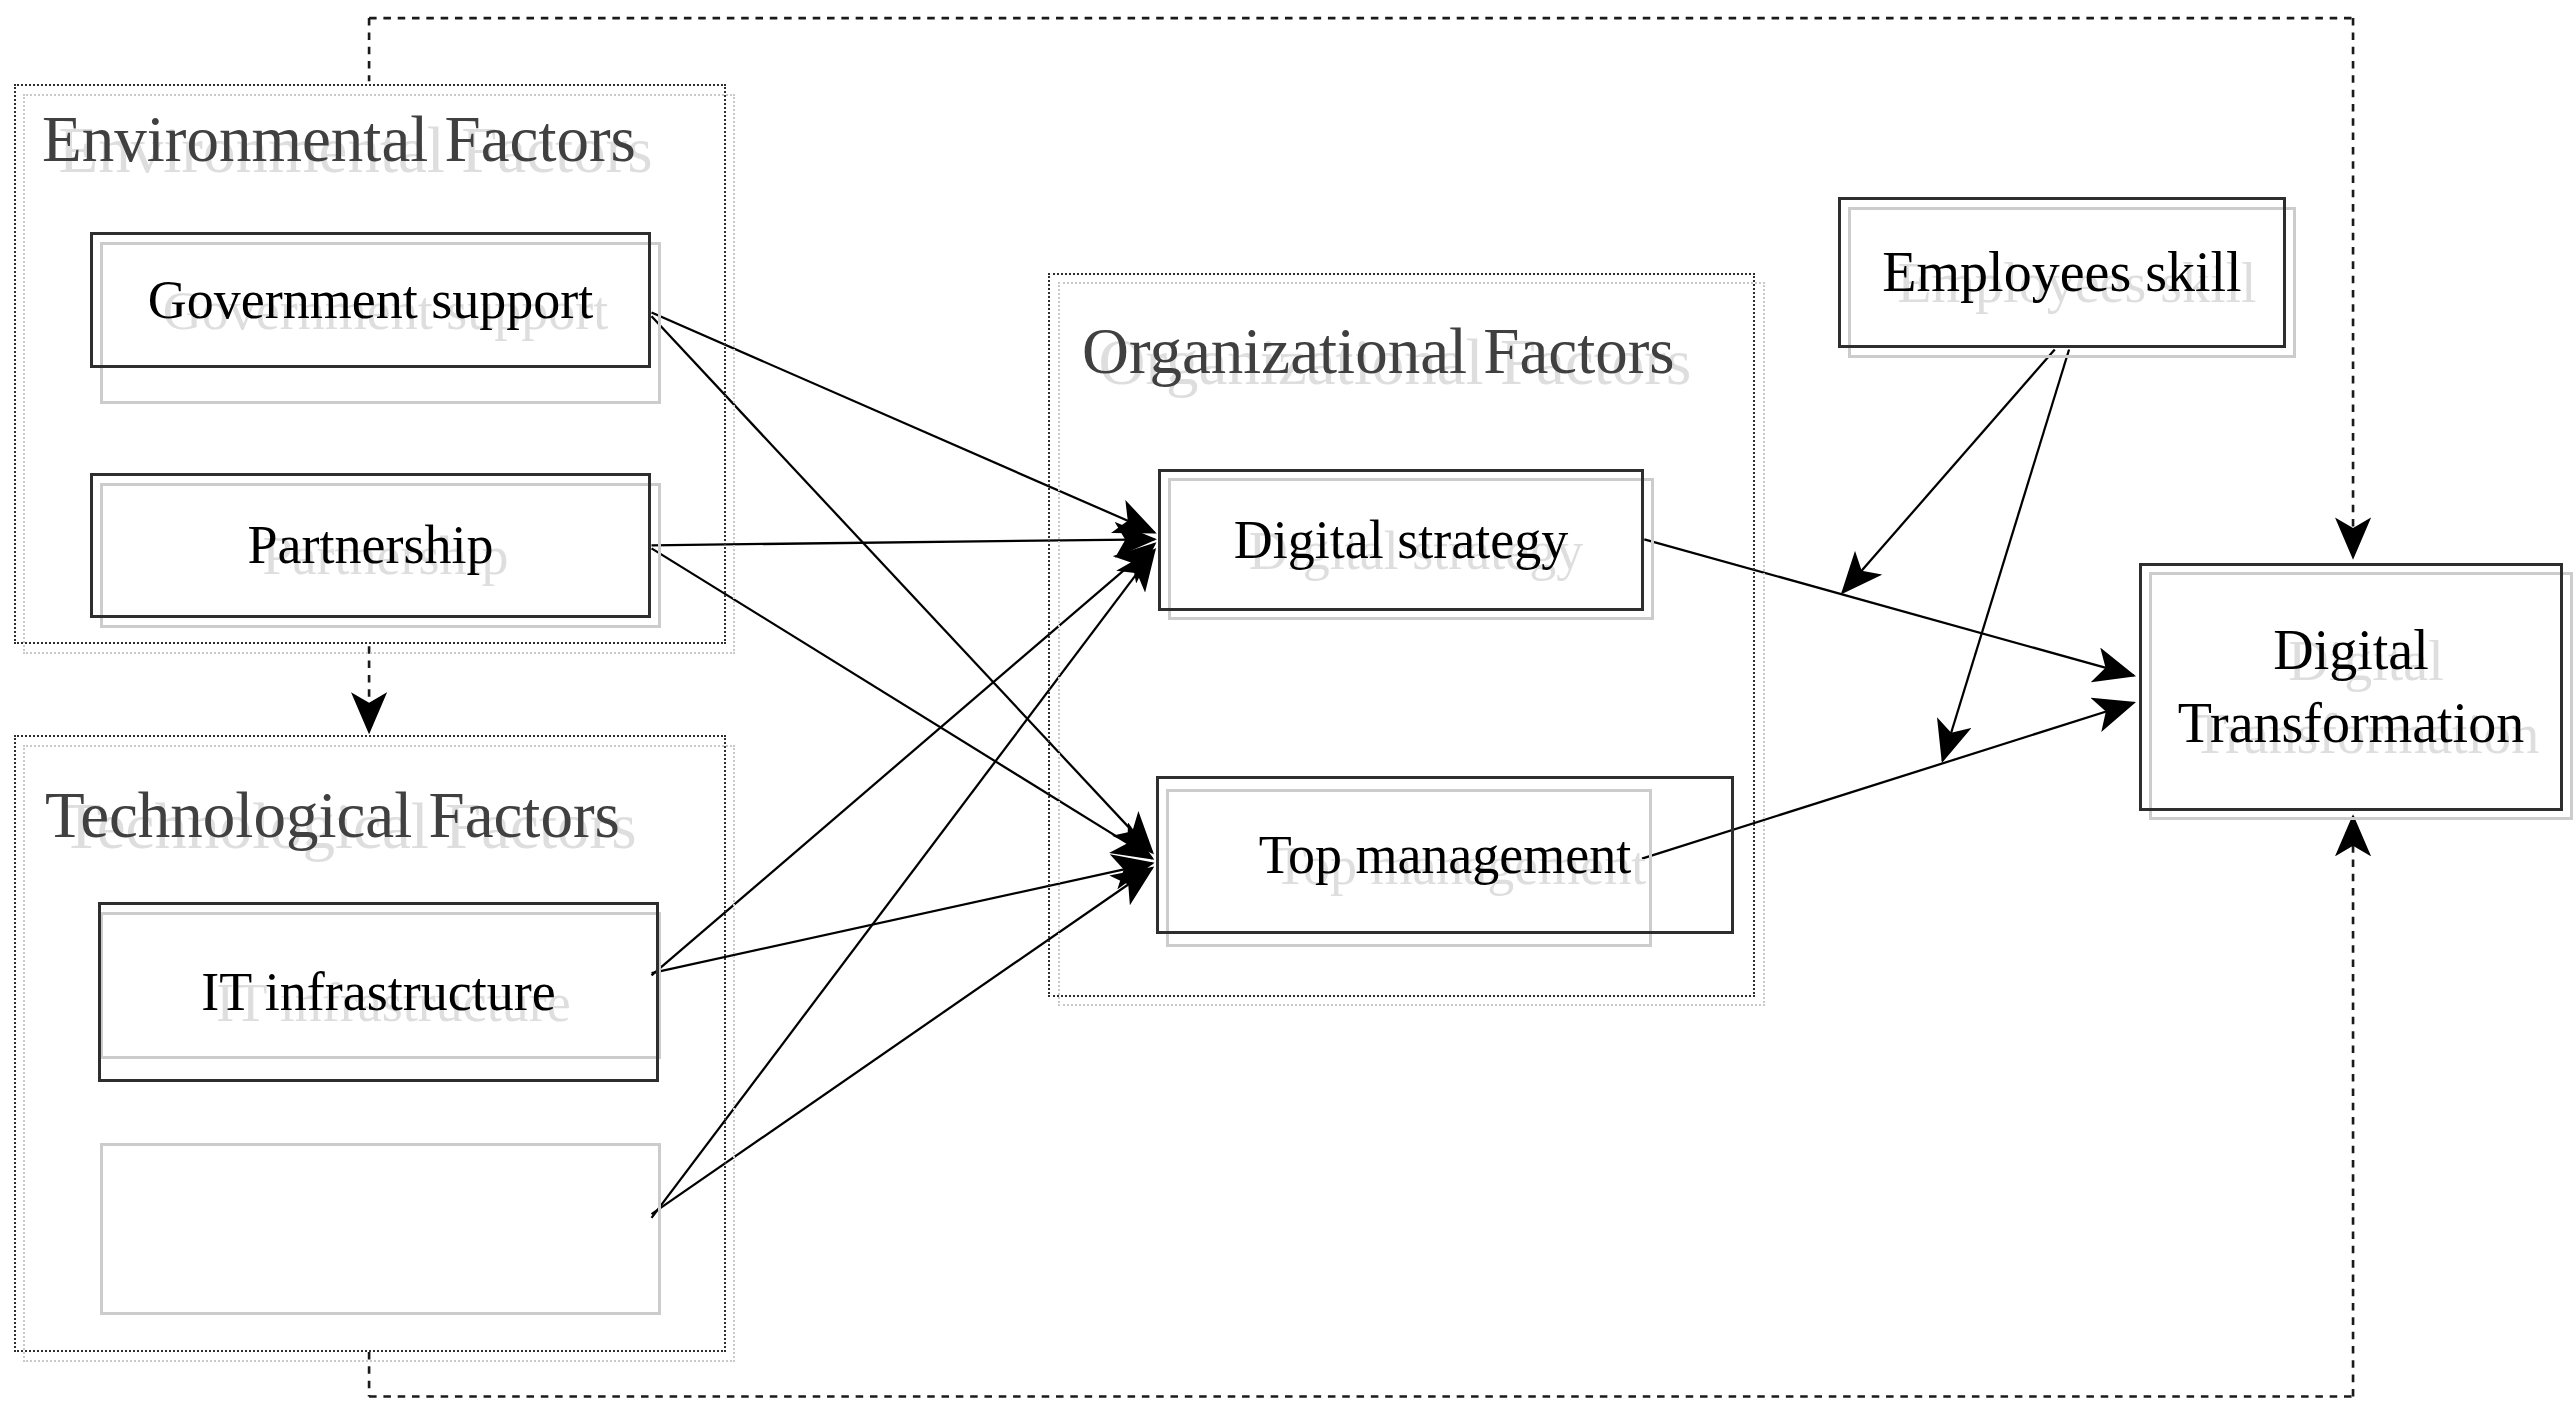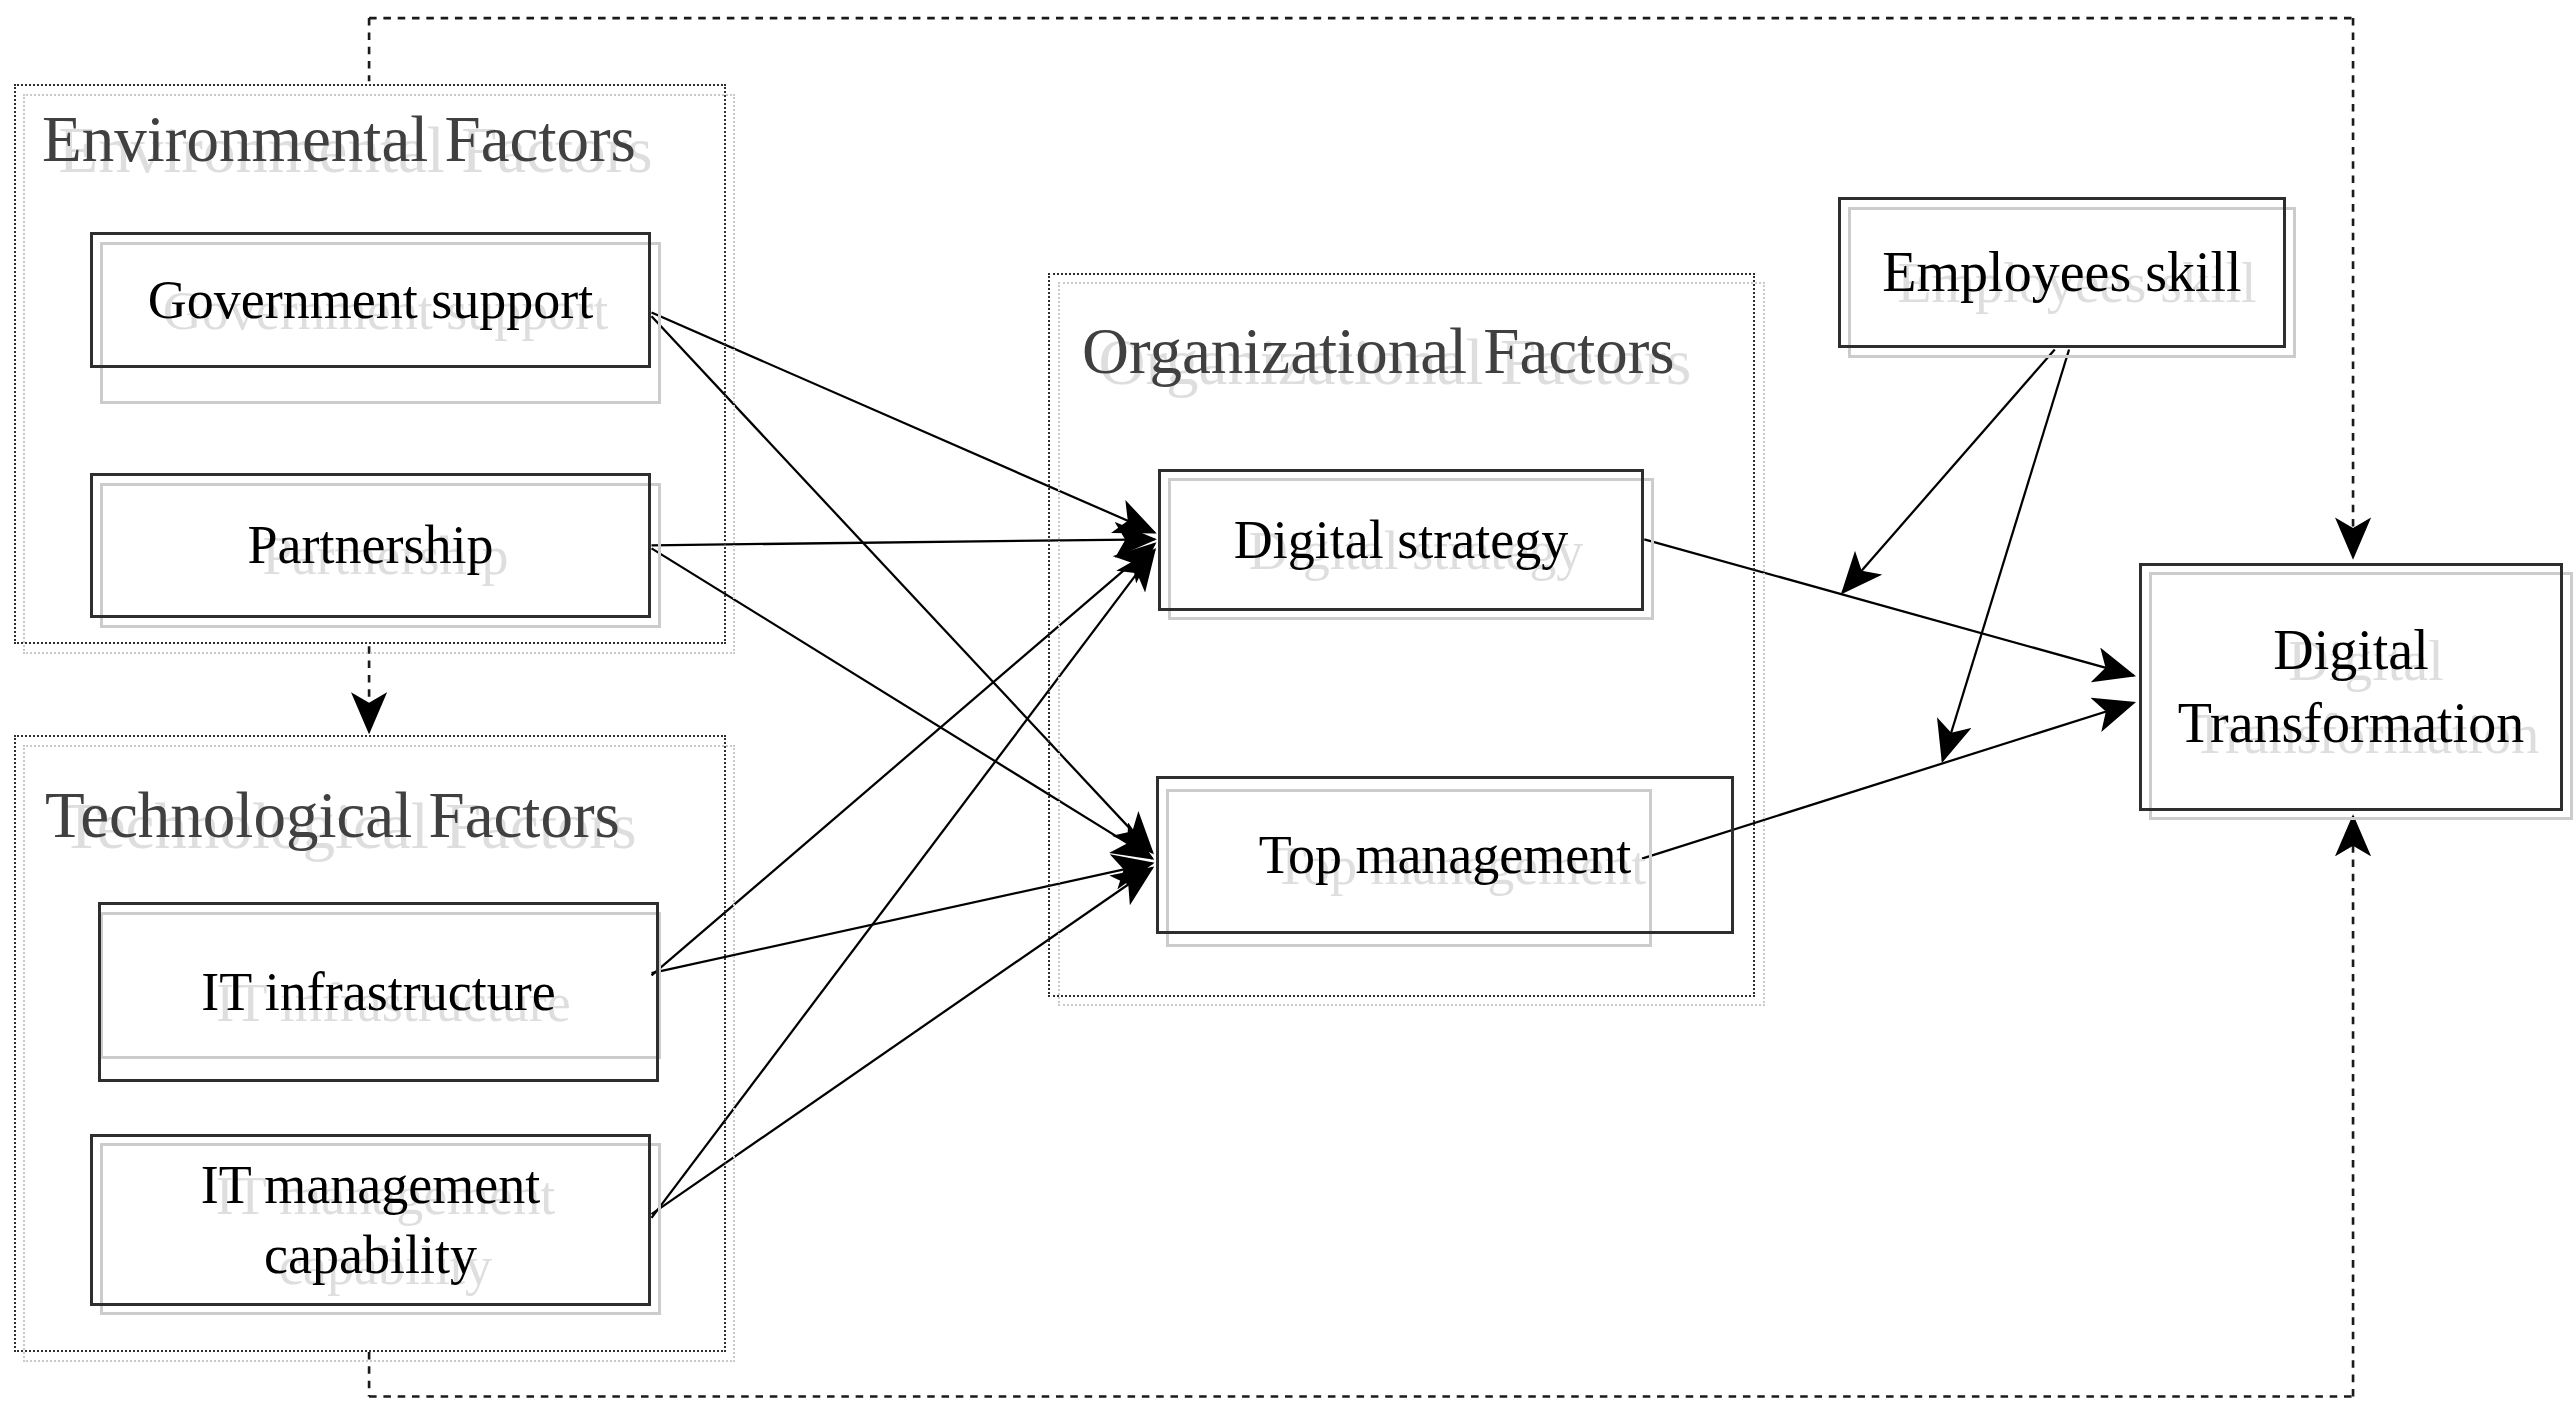--- a/index.html
+++ b/index.html
@@ -120,23 +120,20 @@
   <div class="node" style="left:90px; top:473px; width:561px; height:145px;">
     <span>Partnership</span>
   </div>
 
   <div class="node-shadow" style="left:100px; top:912px; width:561px; height:147px;"></div>
   <div class="node" style="left:90px; top:902px; width:561px; height:180px;margin-left:8px;">
     <span>IT infrastructure</span>
   </div>
 
   <div class="node-shadow" style="left:100px; top:1143px; width:561px; height:172px;"></div>
-  <div class="node" style="left:90px; top:1134px; width:561px; height:172px;">
-    <span>IT management capability</span>
-  </div>
 
   <div class="node-shadow" style="left:1168px; top:478px; width:486px; height:142px;"></div>
   <div class="node" style="left:1158px; top:469px; width:486px; height:142px;">
     <span>Digital strategy</span>
   </div>
 
   <div class="node-shadow" style="left:1166px; top:789px; width:486px; height:158px;"></div>
   <div class="node" style="left:1156px; top:776px; width:578px; height:158px;">
     <span>Top management</span>
   </div>

